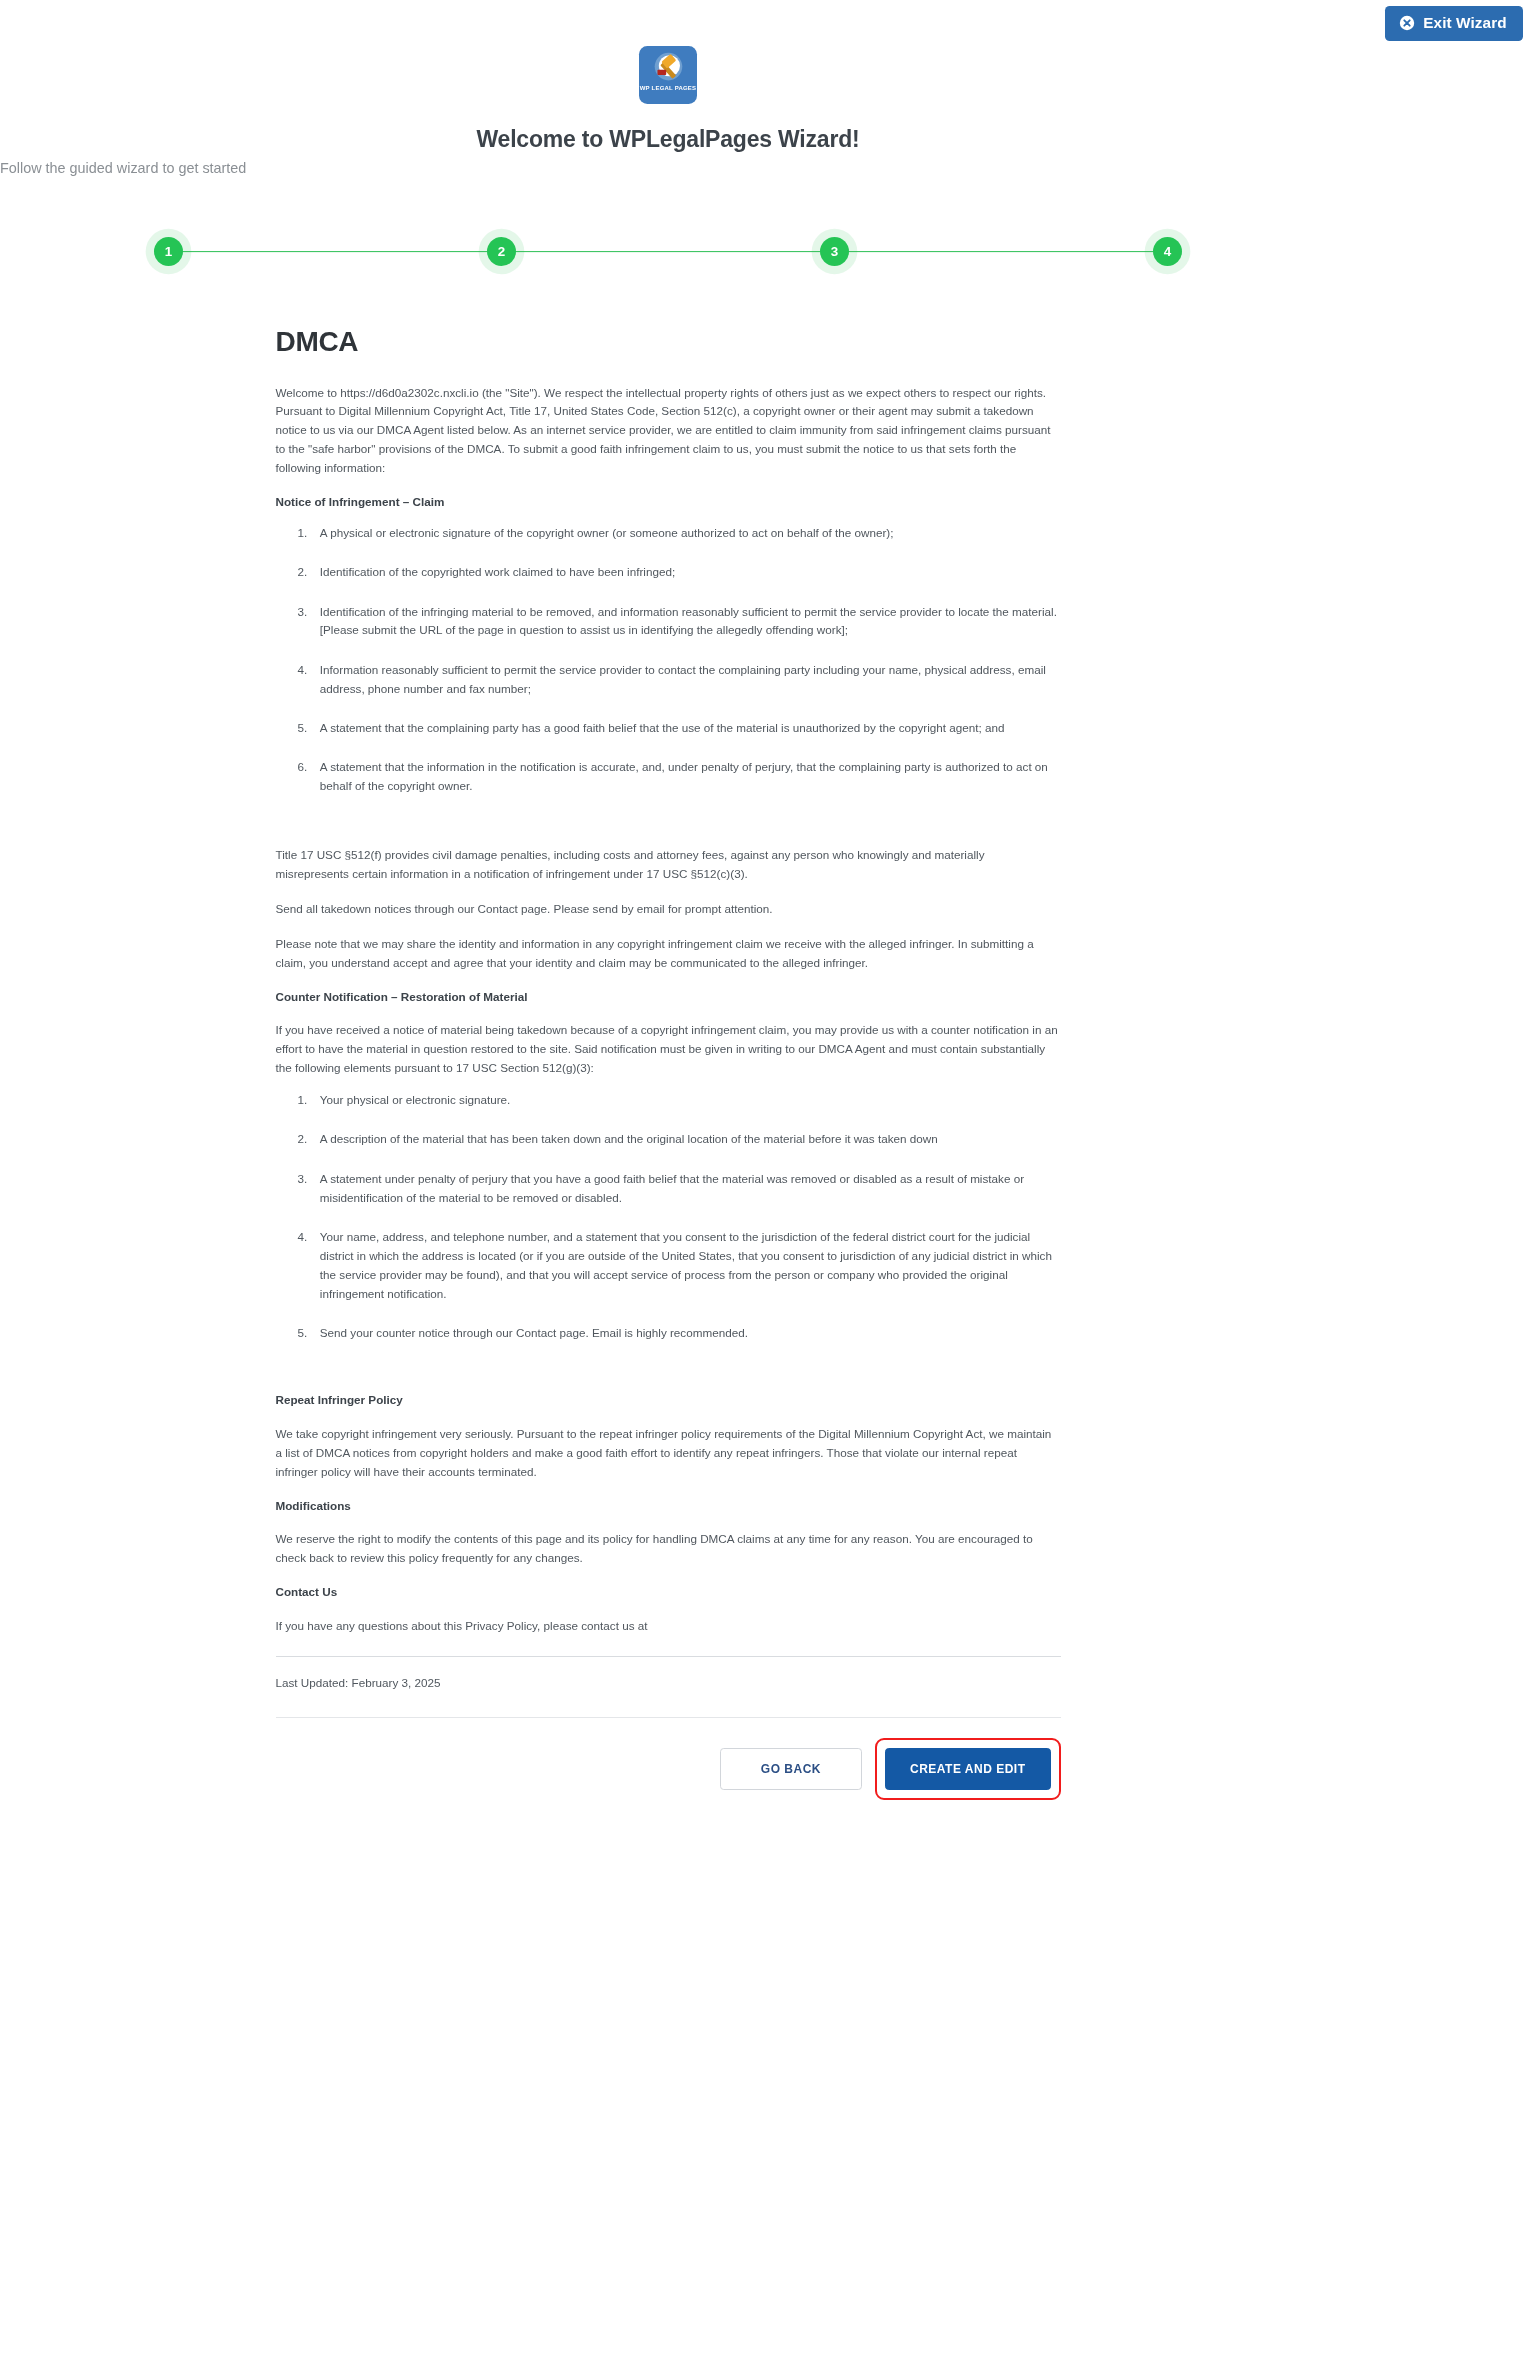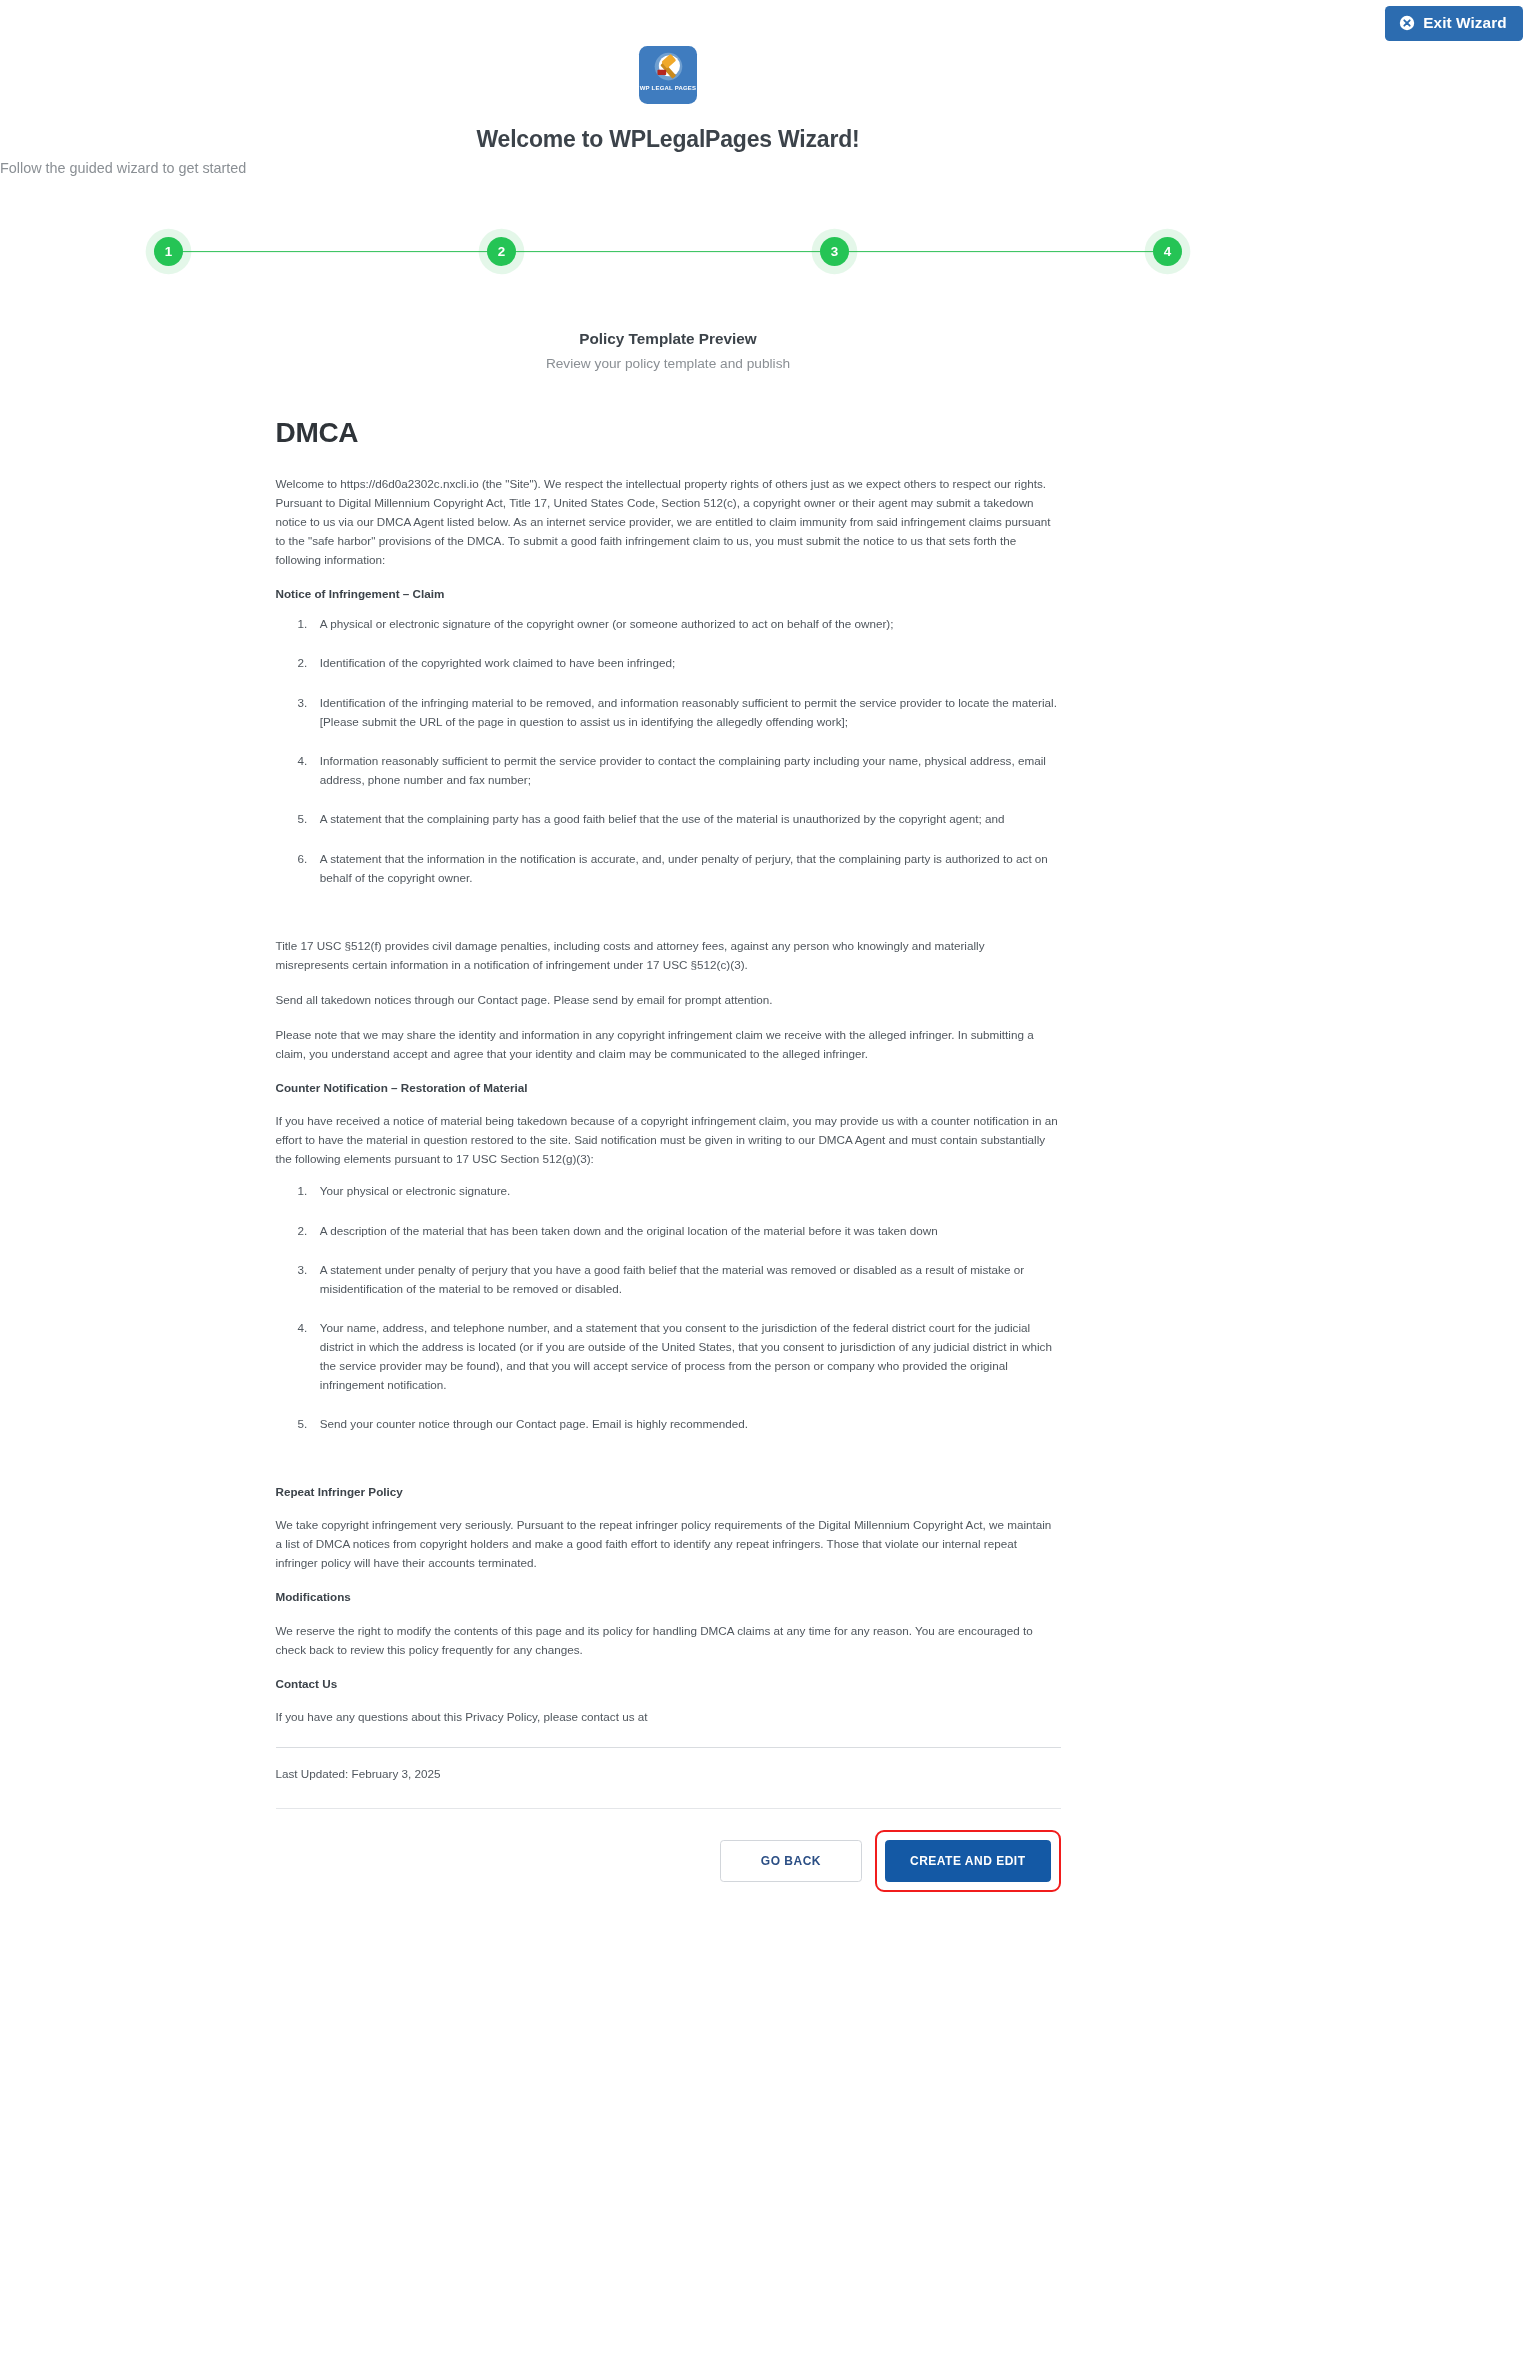--- a/index.html
+++ b/index.html
@@ -304,24 +304,20 @@
       <span>2</span>
     </div>
     <div class="step">
       <span>3</span>
     </div>
     <div class="step">
       <span>4</span>
     </div>
   </div>
 
-  <div class="section-head">
-    <h2 class="section-title">Policy Template Preview</h2>
-    <p class="section-sub">Review your policy template and publish</p>
-  </div>
 
   <div class="doc">
     <h1 class="doc-title">DMCA</h1>
 
     <p>Welcome to https://d6d0a2302c.nxcli.io (the "Site"). We respect the intellectual property rights of others just as we expect others to respect our rights. Pursuant to Digital Millennium Copyright Act, Title 17, United States Code, Section 512(c), a copyright owner or their agent may submit a takedown notice to us via our DMCA Agent listed below. As an internet service provider, we are entitled to claim immunity from said infringement claims pursuant to the "safe harbor" provisions of the DMCA. To submit a good faith infringement claim to us, you must submit the notice to us that sets forth the following information:</p>
 
     <h3 class="doc-sub">Notice of Infringement – Claim</h3>
 
     <ol>
       <li>A physical or electronic signature of the copyright owner (or someone authorized to act on behalf of the owner);</li>

